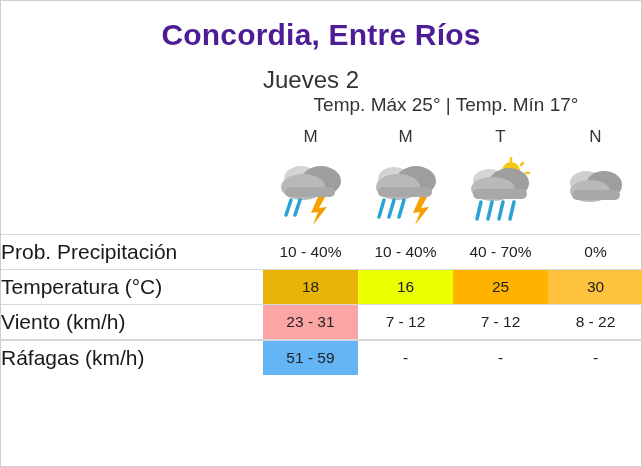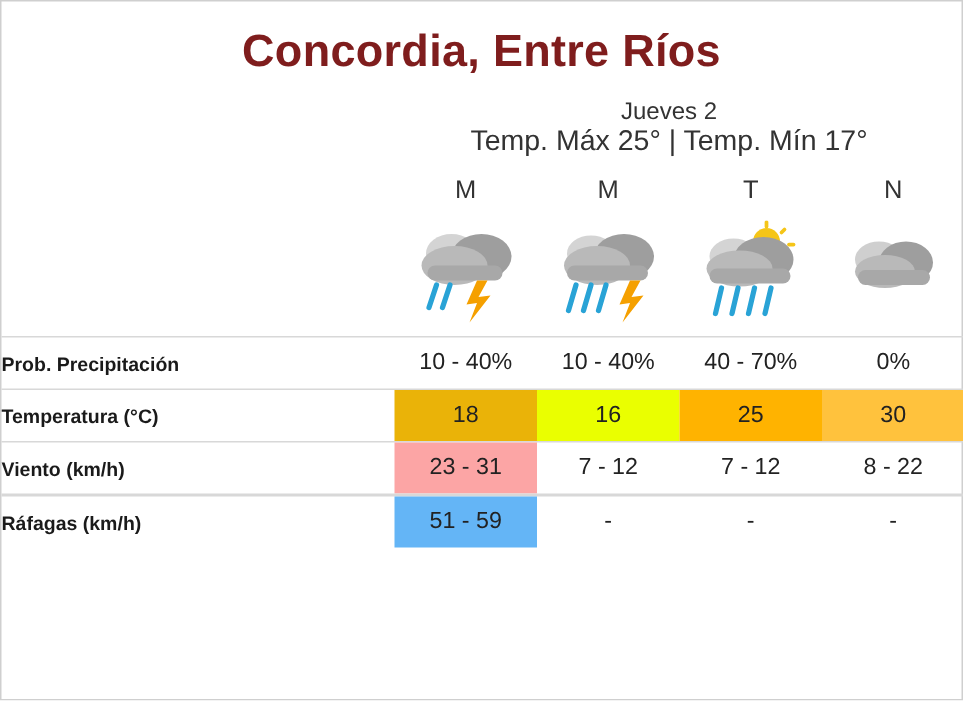--- a/index.html
+++ b/index.html
@@ -18,31 +18,30 @@
     position: relative;
     width: 642px;
     height: 467px;
     box-sizing: border-box;
     border: 1px solid #cfcfcf;
   }
   .title {
     text-align: center;
     font-size: 30px;
     font-weight: bold;
-    color: #7f1d1d;
+    color: #4c1d95;
     padding-top: 17px;
     letter-spacing: 0.2px;
   }
   .day-block {
     margin-top: 14px;
     padding-left: 262px;
   }
   .day-name {
-    text-align: center;
-    font-size: 16px;
+    font-size: 24px;
     color: #333333;
     padding-right: 12px;
   }
   .temps {
     text-align: center;
     font-size: 19px;
     color: #333333;
     margin-top: 0;
     padding-right: 12px;
   }
@@ -68,22 +67,22 @@
     color: #333333;
     height: 26px;
     vertical-align: middle;
   }
   .icon-cell {
     height: 84px;
     text-align: center;
     vertical-align: middle;
   }
   .row-label {
-    font-size: 13px;
-    font-weight: bold;
+    font-size: 21px;
+    font-weight: normal;
     color: #1a1a1a;
     padding-left: 28px;
     height: 34px;
     vertical-align: middle;
     white-space: nowrap;
   }
   .val {
     text-align: center;
     font-size: 15.5px;
     color: #222222;

